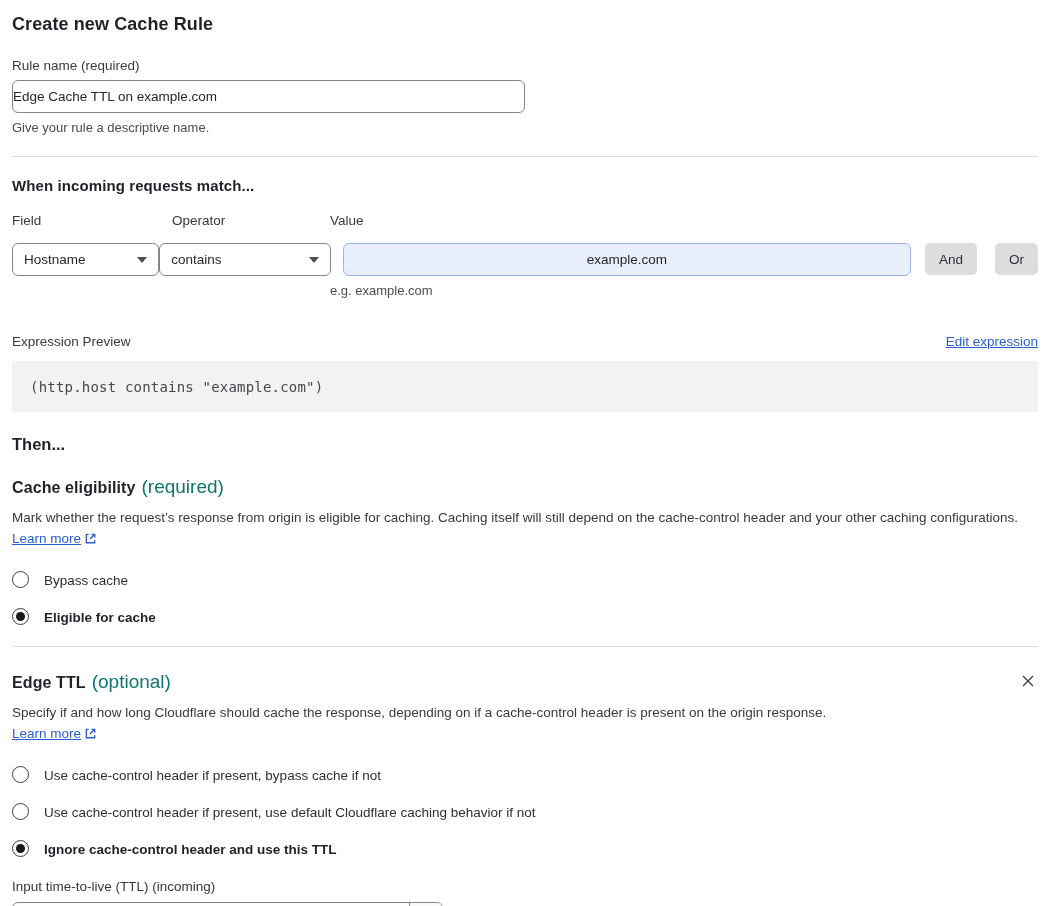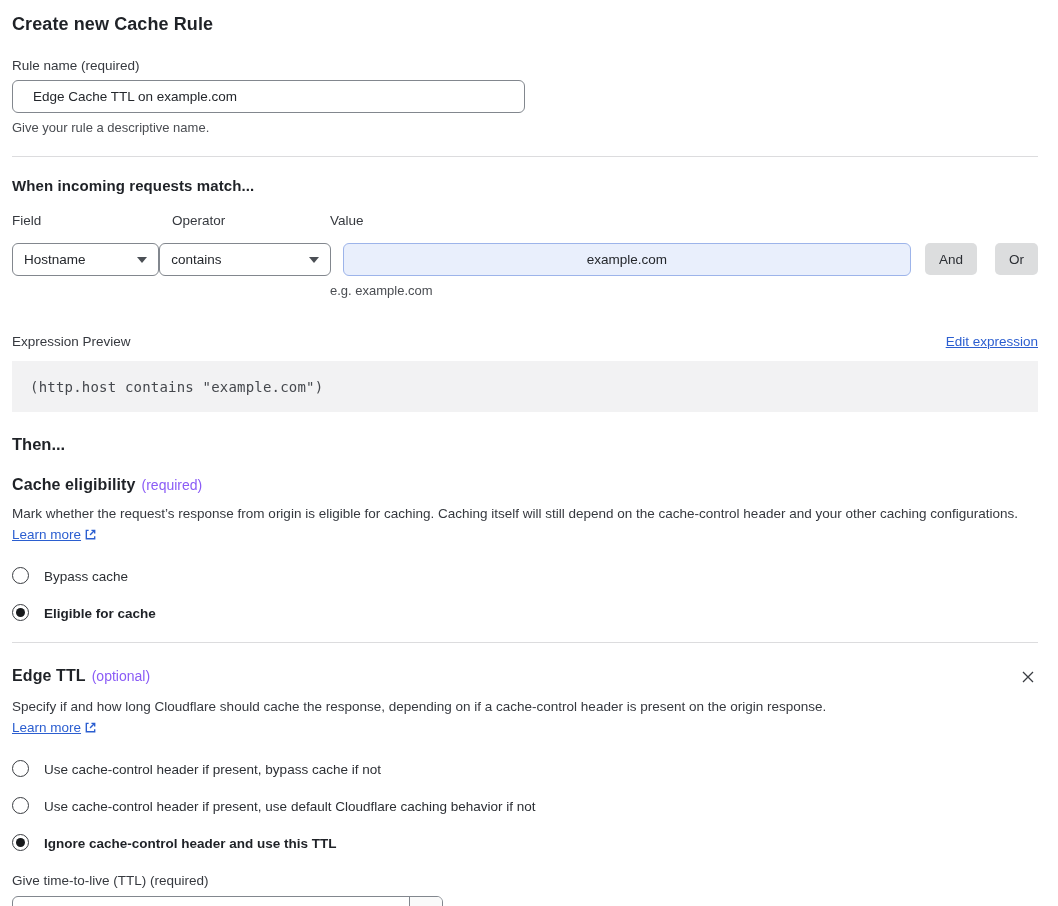--- a/index.html
+++ b/index.html
@@ -13,21 +13,21 @@
     position: relative;
   }
   .page-title {
     font-size: 18px; font-weight: 700; color: #1f2227;
     margin-top: 2px; letter-spacing: .1px;
   }
   .field-label { font-size: 13.5px; color: #36393f; margin-bottom: 7px; }
   .text-input {
     display: block; width: 513px; height: 33px;
     border: 1px solid #82878e; border-radius: 6px;
-    padding: 0 20px; font-size: 13.5px; color: #24272c;
+    padding: 0 0; font-size: 13.5px; color: #24272c;
     font-family: "Liberation Sans", sans-serif;
     background: #ffffff; outline: none;
   }
   .helper { font-size: 13px; color: #4a4d52; margin-top: 7px; }
   .divider { border: none; border-top: 1px solid #dcdcde; margin: 0; }
   .section-h {
     font-size: 15px; font-weight: 700; color: #1f2227; letter-spacing: .1px;
   }
   
   .match-labels { display: flex; margin-top: 19px; }
@@ -60,21 +60,21 @@
   .expr-head { display: flex; justify-content: space-between; align-items: baseline; margin-top: 36px; }
   .link { color: #2b5ed0; text-decoration: underline; font-size: 13.5px; cursor: pointer; }
   .code-block {
     margin-top: 12px; background: #f2f2f3; height: 51px;
     display: flex; align-items: center; padding: 0 18px;
     font-family: "DejaVu Sans Mono", "Liberation Mono", monospace;
     font-size: 14px; color: #45484d; letter-spacing: .2px;
   }
   .then-h { font-size: 16.5px; font-weight: 700; color: #1f2227; margin-top: 23px; }
   .sub-h { font-size: 16px; font-weight: 700; color: #1f2227; display: inline; letter-spacing: .1px; }
-  .qualifier { font-size: 14px; color: #8b5cf6; margin-left: 6px; }
+  .qualifier { font-size: 19px; color: #0f766e; margin-left: 6px; }
   .desc { font-size: 13.5px; color: #36393f; line-height: 21px; margin-top: 9px; max-width: 1010px; }
   .ext-icon { display: inline-block; vertical-align: -2px; margin-left: 3px; }
   
   .radio-row { display: flex; align-items: flex-end; margin-top: 20px; cursor: pointer; }
   .radio {
     width: 17px; height: 17px; border-radius: 50%;
     border: 1.5px solid #3a3d42; background: #fff; flex: 0 0 auto;
     display: flex; align-items: center; justify-content: center;
   }
   .radio.checked::after {
@@ -190,20 +190,20 @@
 <div class="radio-row">
   <span class="radio"></span>
   <span class="radio-label">Use cache-control header if present, use default Cloudflare caching behavior if not</span>
 </div>
 <div class="radio-row">
   <span class="radio checked"></span>
   <span class="radio-label bold">Ignore cache-control header and use this TTL</span>
 </div>
 
 <div style="margin-top:22px;">
-  <div class="field-label">Give time-to-live (TTL) (required)</div>
+  <div class="field-label">Input time-to-live (TTL) (incoming)</div>
   <div class="ttl-select">
     <div class="ttl-value">1 day</div>
     <div class="ttl-arrow">
       <span class="caret"></span>
     </div>
   </div>
 </div>
 
 </body></html>

